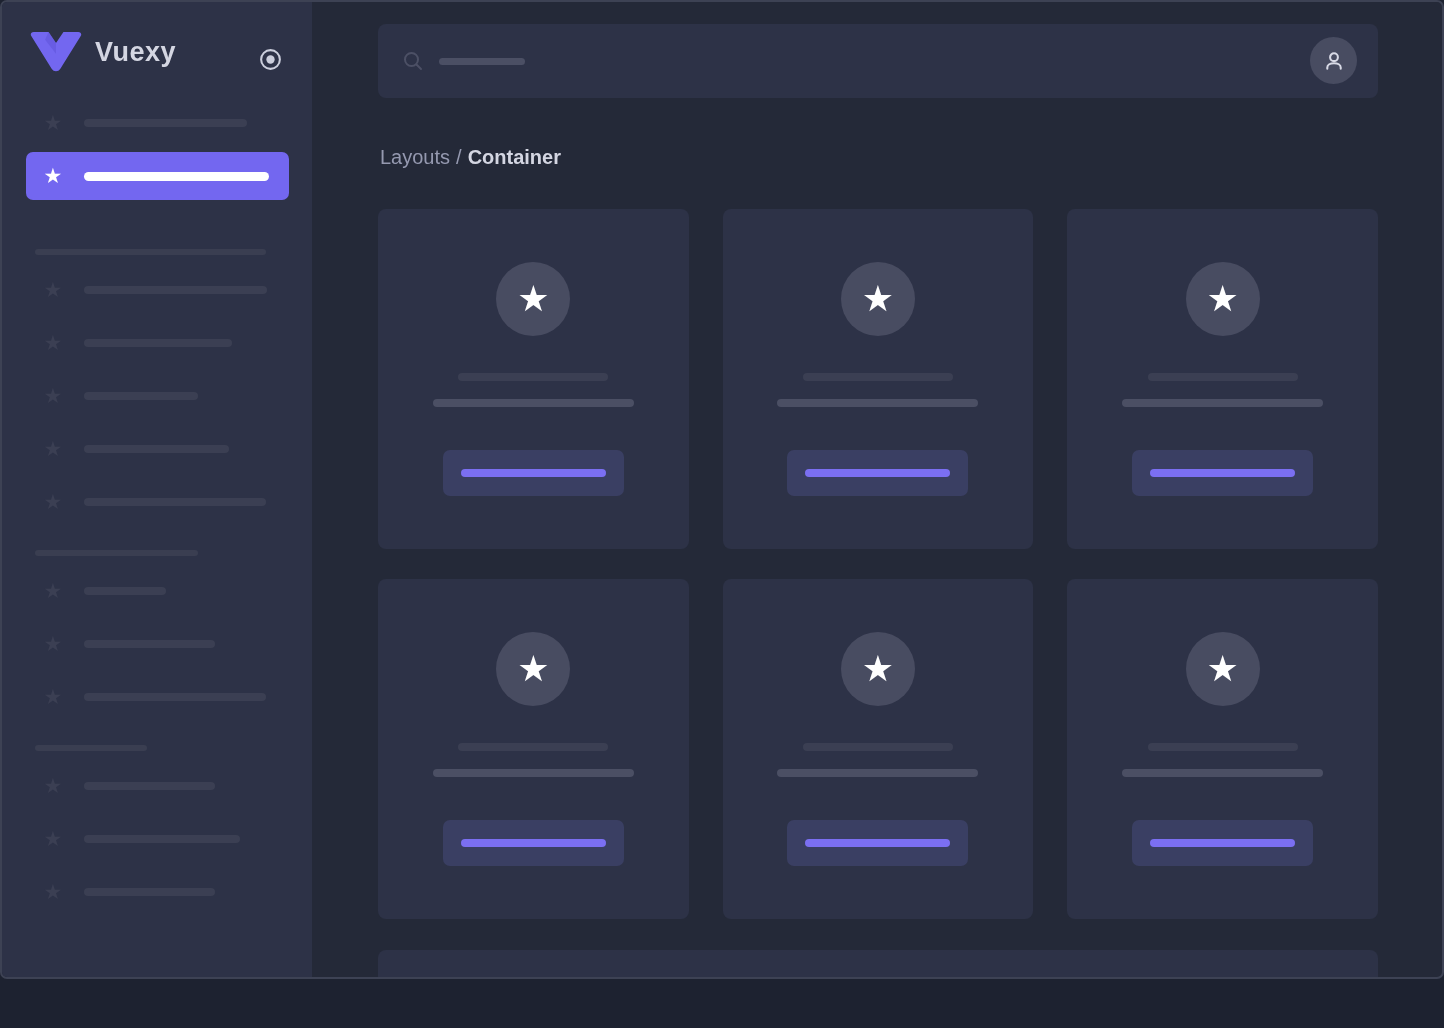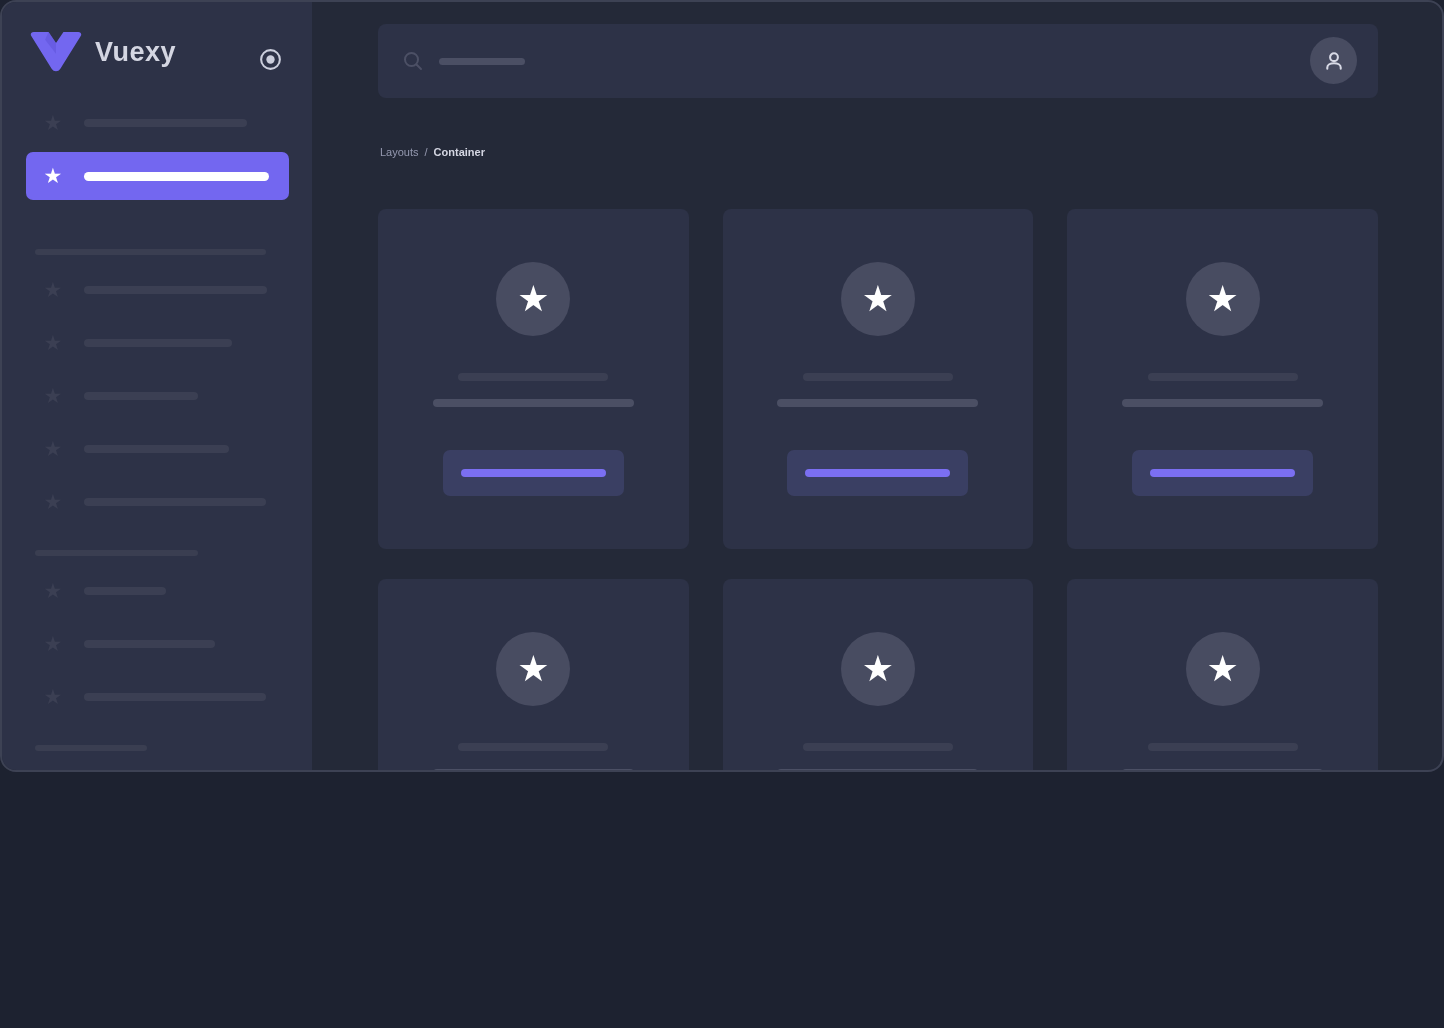--- a/index.html
+++ b/index.html
@@ -14,24 +14,24 @@
     --btn:#3a3f63;
     --text:#d4d6e2;
     --muted:#9599b0;
     --border:#3d4254;
     --heart:#464a5d;
     --icon:#cbcedc;
   }
   *{box-sizing:border-box;margin:0;padding:0;}
   html,body{background:#1d2230;font-family:"Liberation Sans",sans-serif;}
   .app{
-    position:relative;width:1444px;height:772px;
+    position:relative;width:1444px;height:979px;
     background:var(--bg);
     border:2px solid var(--border);
-    border-radius:16px;
+    border-radius:7px;
     overflow:hidden;
   }
   
   .sidebar{position:absolute;left:0;top:0;bottom:0;width:310px;background:var(--panel);}
   .brand-row{position:absolute;top:30px;left:28px;display:flex;align-items:center;}
   .brand-title{color:var(--text);font-size:27px;font-weight:700;letter-spacing:.5px;margin-left:13px;}
   .nav-toggle{position:absolute;top:45px;left:256px;width:25px;height:25px;cursor:pointer;}
   .skel{border-radius:4px;}
   .bar-dim{background:var(--skel-dim);height:8px;border-radius:4px;}
   .bar-mid{background:var(--skel-mid);height:8px;border-radius:4px;}
@@ -55,21 +55,21 @@
   .header{
     position:absolute;left:66px;top:22px;width:1000px;height:74px;
     background:var(--panel);border-radius:8px;
   }
   .search-zone{position:absolute;left:24px;top:0;height:74px;display:flex;align-items:center;cursor:text;}
   .search-zone .ph{margin-left:15px;height:7px;background:var(--skel-mid);border-radius:4px;}
   .avatar{
     position:absolute;left:932px;top:13px;width:47px;height:47px;border-radius:50%;
     background:var(--circle);display:flex;align-items:center;justify-content:center;cursor:pointer;
   }
-  .breadcrumb{position:absolute;left:68px;top:144px;font-size:11px;color:var(--muted);}
+  .breadcrumb{position:absolute;left:68px;top:144px;font-size:20px;color:var(--muted);}
   .breadcrumb .sep{margin:0 6px;}
   .breadcrumb .current{color:var(--text);font-weight:700;}
   .grid{
     position:absolute;left:66px;top:207px;width:1000px;
     display:grid;grid-template-columns:repeat(3,1fr);column-gap:34px;row-gap:30px;
   }
   .card{
     height:340px;background:var(--panel);border-radius:8px;
     display:flex;flex-direction:column;align-items:center;
   }

